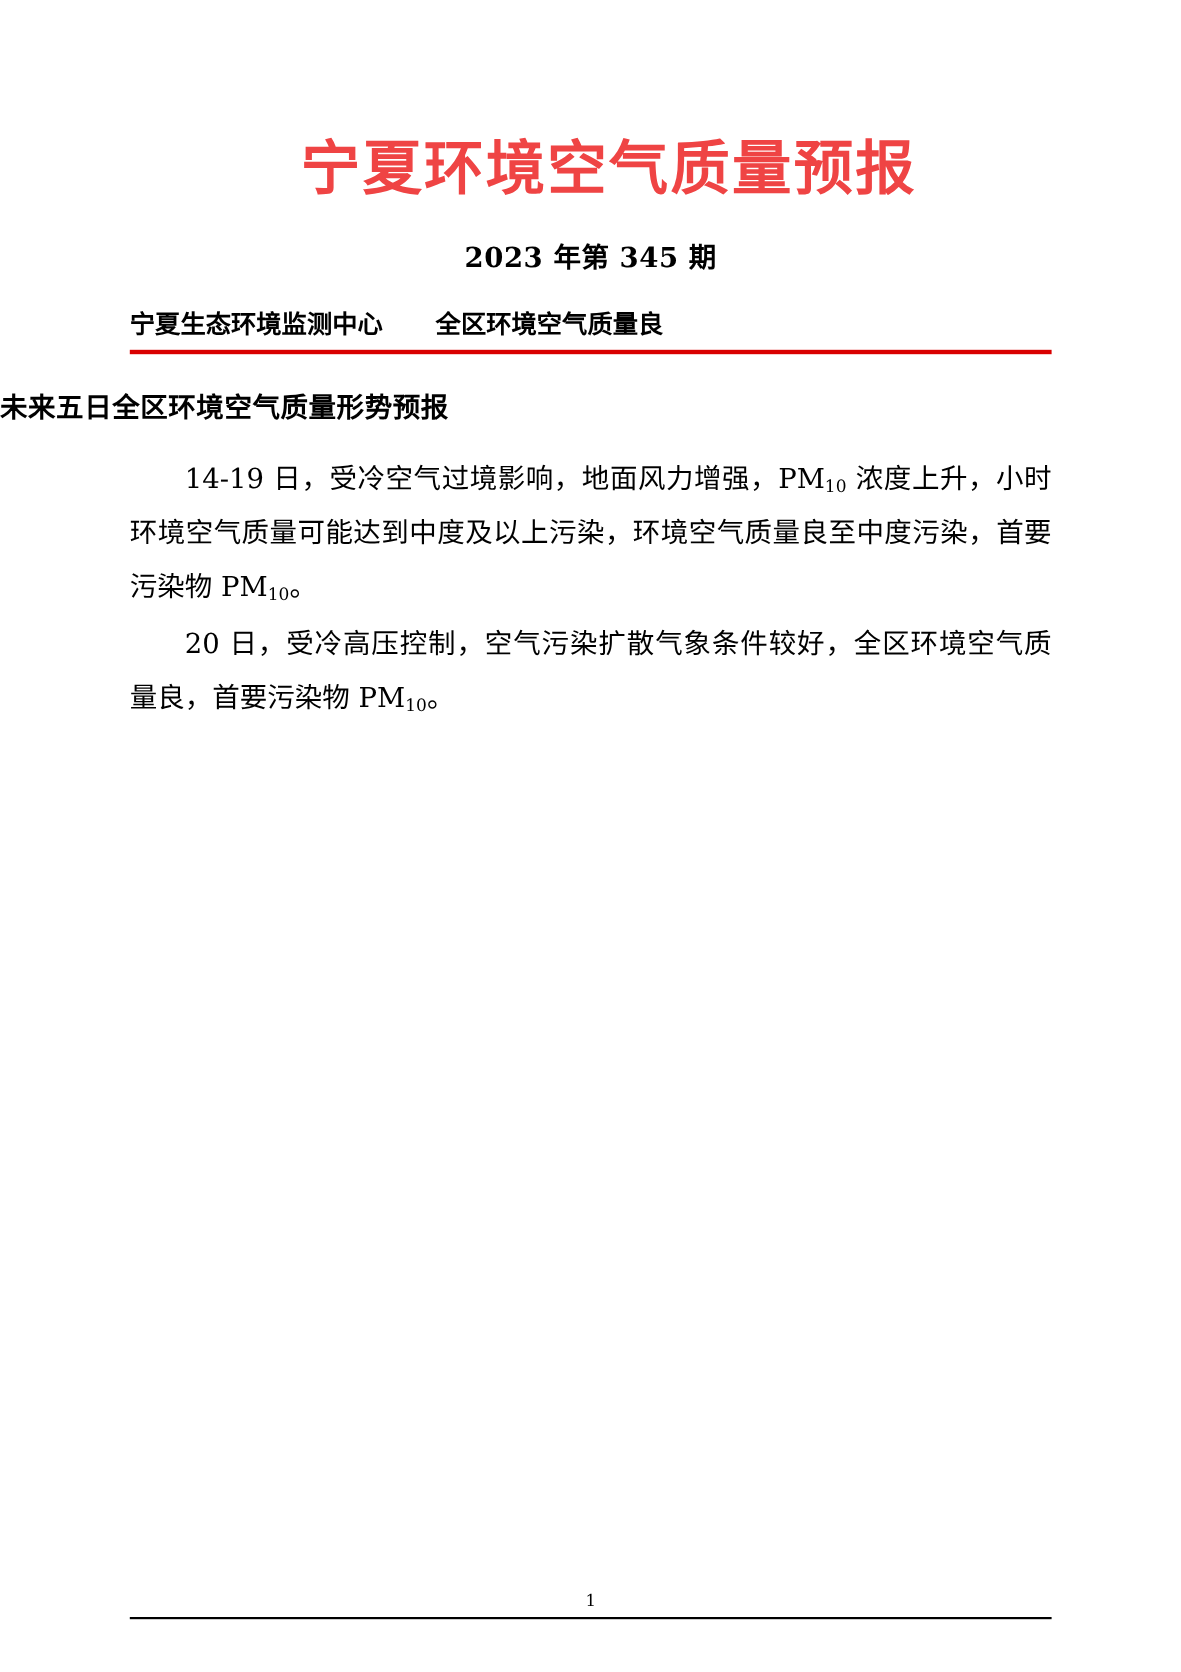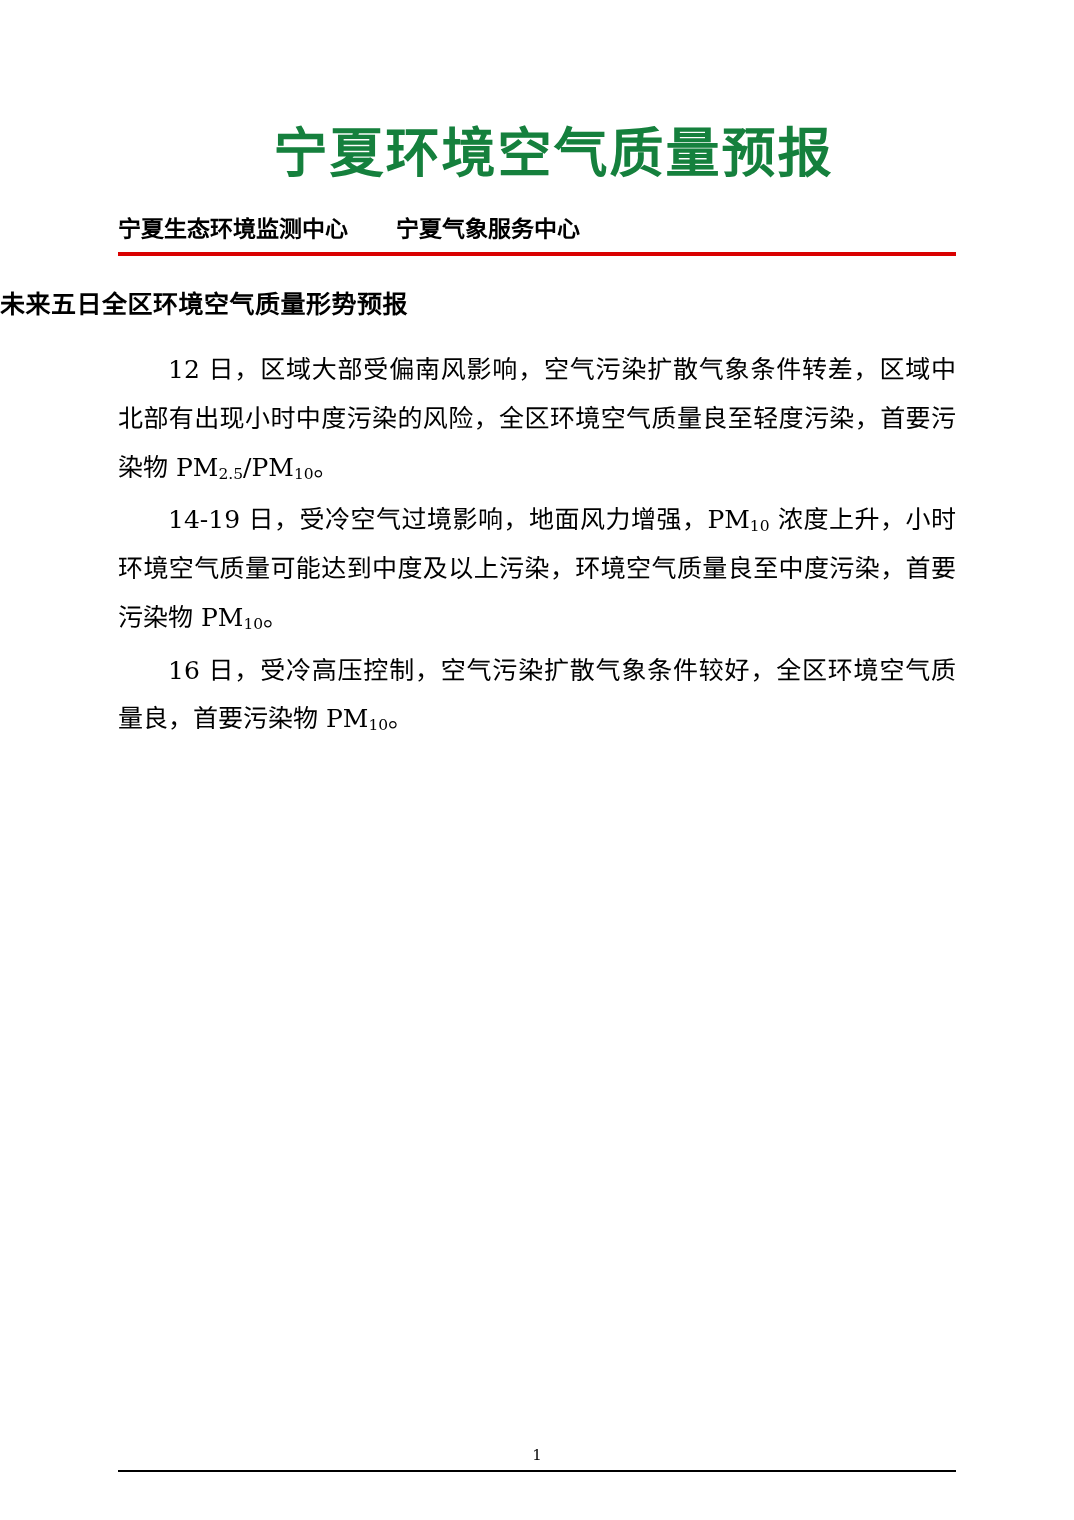--- a/index.html
+++ b/index.html
@@ -17,21 +17,21 @@
   }
   .page {
     width: 1074px;
     height: 1520px;
     box-sizing: border-box;
     padding: 0;
     position: relative;
   }
   .doc-title {
     text-align: center;
-    color: #15803d;
+    color: #ef4444;
     font-family: "DejaVu Serif", "Liberation Serif", serif;
     font-weight: 700;
     font-size: 54px;
     letter-spacing: 2px;
     margin: 0;
     padding-top: 122px;
     line-height: 1.15;
     padding-left: 33px;
   }
   .issue-line {
@@ -106,37 +106,37 @@
     background: #000000;
   }
 </style>
 </head>
 <body>
 
 <div class="page">
 
   <h1 class="doc-title">宁夏环境空气质量预报</h1>
 
+  <div class="issue-line">2023 年第 345 期</div>
 
   <div class="org-row">
     <span class="org-left">宁夏生态环境监测中心</span>
-    <span class="org-mid">宁夏气象服务中心</span>
+    <span class="org-mid">全区环境空气质量良</span>
   </div>
 
   <div class="red-rule"></div>
 
   <div class="section-title">未来五日全区环境空气质量形势预报</div>
 
   <div class="body-text">
-    <p><span>12 日，区域大部受偏南风影响，空气污染扩散气象条件转差，区域中北部有出现小时中度污染的风险，全区环境空气质量良至轻度污染，首要污染物 PM</span><sub class="latin">2.5</sub><span>/PM</span><sub class="latin">10</sub><span>。</span></p>
 
 
     <p><span>14-19 日，受冷空气过境影响，地面风力增强，PM</span><sub class="latin">10</sub><span> 浓度上升，小时环境空气质量可能达到中度及以上污染，环境空气质量良至中度污染，首要污染物 PM</span><sub class="latin">10</sub><span>。</span></p>
 
-    <p><span>16 日，受冷高压控制，空气污染扩散气象条件较好，全区环境空气质量良，首要污染物 PM</span><sub class="latin">10</sub><span></span><sub class="latin"></sub><span>。</span></p>
+    <p><span>20 日，受冷高压控制，空气污染扩散气象条件较好，全区环境空气质量良，首要污染物 PM</span><sub class="latin">10</sub><span></span><sub class="latin"></sub><span>。</span></p>
   </div>
 
   <div class="footer">
     <div class="page-num">1</div>
     <div class="footer-rule"></div>
   </div>
 
 </div>
 
 </body></html>

